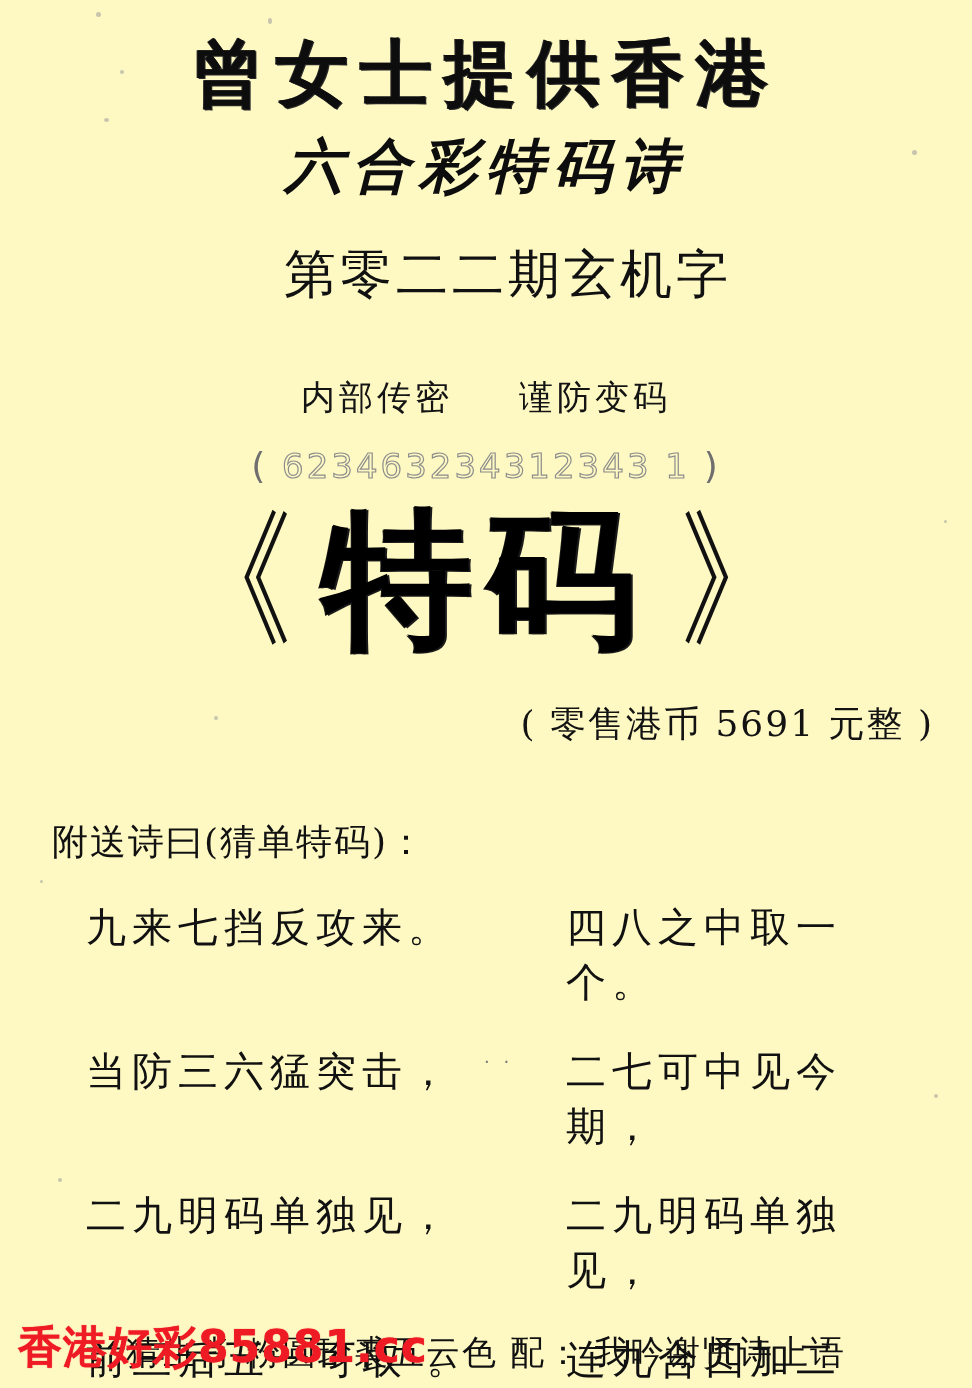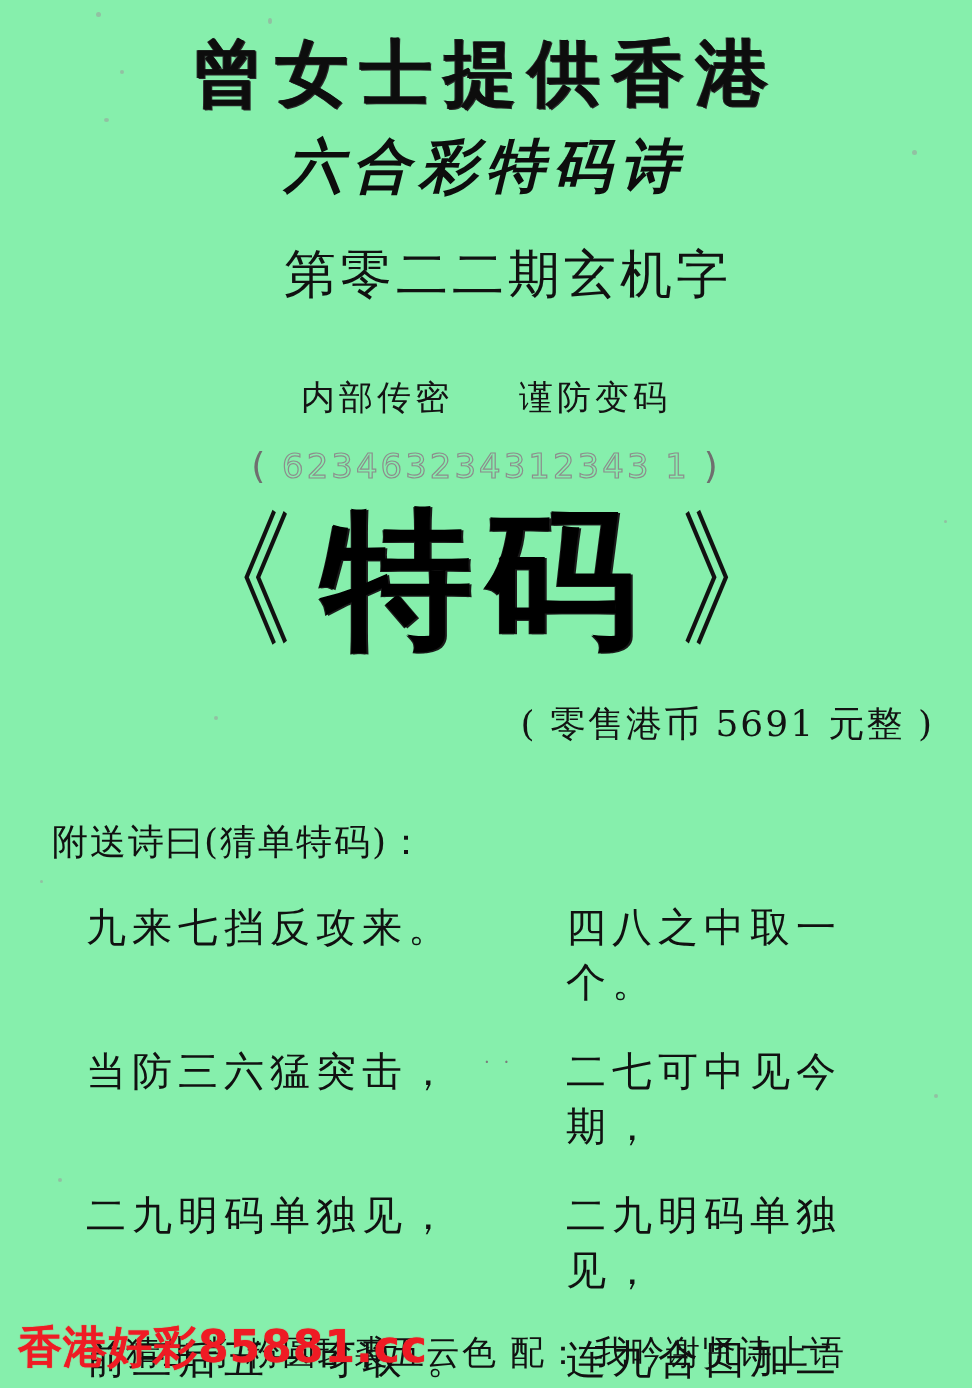--- a/index.html
+++ b/index.html
@@ -12,21 +12,21 @@
     height: 1388px;
     position: relative;
     overflow: hidden;
     font-family: "DejaVu Serif", serif;
     color: #111;
   }
 
   .page {
     position: absolute;
     inset: 0;
-    background: #86efac;
+    background: #fef9c3;
   }
 
   
   .speck {
     position: absolute;
     background: #9b9b9b;
     border-radius: 50%;
     opacity: .55;
   }
 

